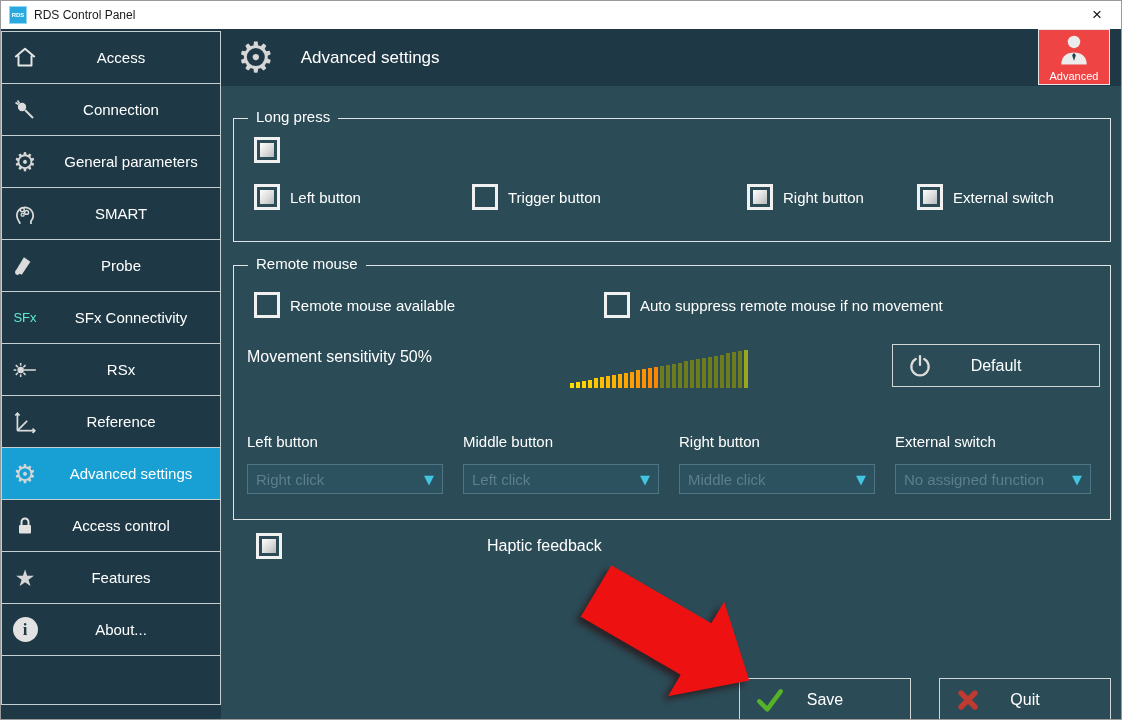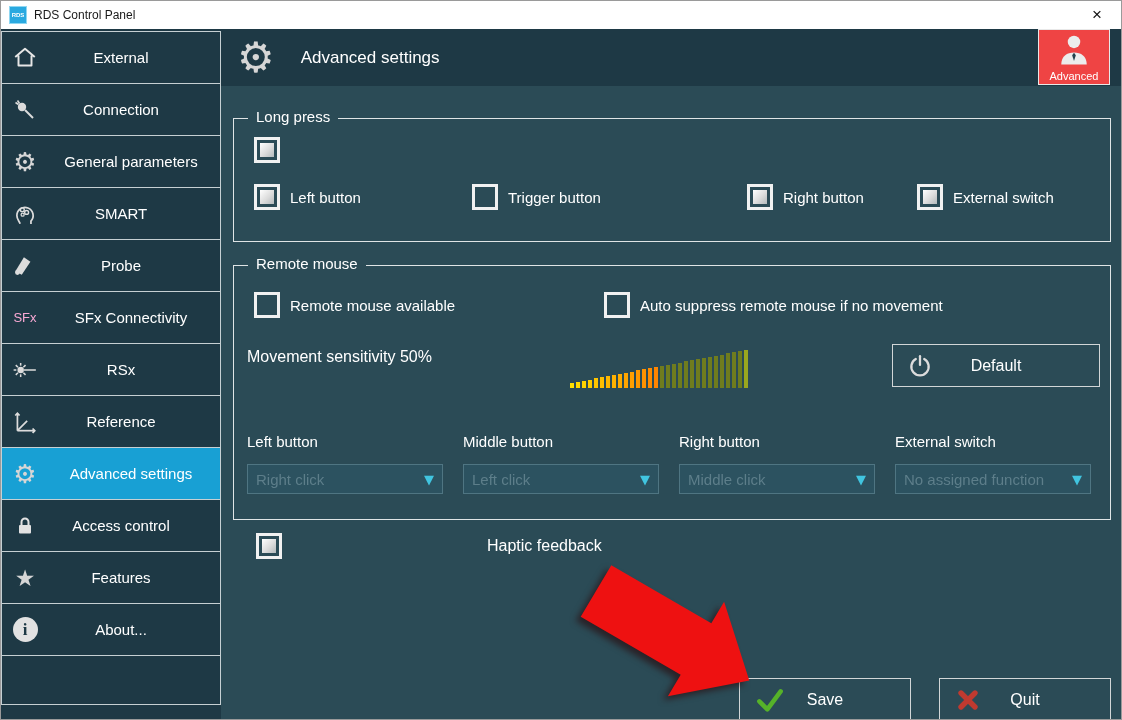--- a/index.html
+++ b/index.html
@@ -71,21 +71,21 @@
   </div>
 
   <div class="sidebar">
 
     <div class="side-item">
       <span class="ico">
         <svg width="26" height="26" viewBox="0 0 24 24">
             <path d="M3,11 L12,3.5 L21,11 M6,9.7 V19 H18 V9.7" fill="none" stroke="#e6e6e6" stroke-width="1.8" stroke-linejoin="round"></path>
           </svg>
       </span>
-      <span class="lbl">External</span>
+      <span class="lbl">Access</span>
     </div>
 
     <div class="side-item">
       <span class="ico">
         <svg width="24" height="24" viewBox="0 0 24 24">
             <circle cx="9" cy="9" r="4.2" fill="#dcdcdc"></circle>
             <line x1="12" y1="12" x2="20" y2="20" stroke="#dcdcdc" stroke-width="2"></line>
             <line x1="4.5" y1="2.5" x2="6.5" y2="5.5" stroke="#dcdcdc" stroke-width="1.6"></line>
             <line x1="2.5" y1="4.5" x2="5.5" y2="6.5" stroke="#dcdcdc" stroke-width="1.6"></line>
           </svg>
@@ -114,21 +114,21 @@
       <span class="ico">
         <svg width="26" height="26" viewBox="0 0 24 24">
             <polygon points="3,17 11,4 17,8 9,20" fill="#dcdcdc"></polygon>
             <circle cx="5" cy="18" r="2.2" fill="#dcdcdc"></circle>
           </svg>
       </span>
       <span class="lbl">Probe</span>
     </div>
 
     <div class="side-item long">
-      <span class="ico" style="font-size:13px;color:#f9a8d4;text-align:right;">SFx</span>
+      <span class="ico" style="font-size:13px;color:#5eead4;text-align:right;">SFx</span>
       <span class="lbl">SFx Connectivity</span>
     </div>
 
     <div class="side-item">
       <span class="ico">
         <svg width="26" height="26" viewBox="0 0 24 24">
             <circle cx="8" cy="12" r="3" fill="#dcdcdc"></circle>
             <g stroke="#dcdcdc" stroke-width="1.4">
               <line x1="8" y1="5.5" x2="8" y2="8"></line>
               <line x1="8" y1="16" x2="8" y2="18.5"></line>

